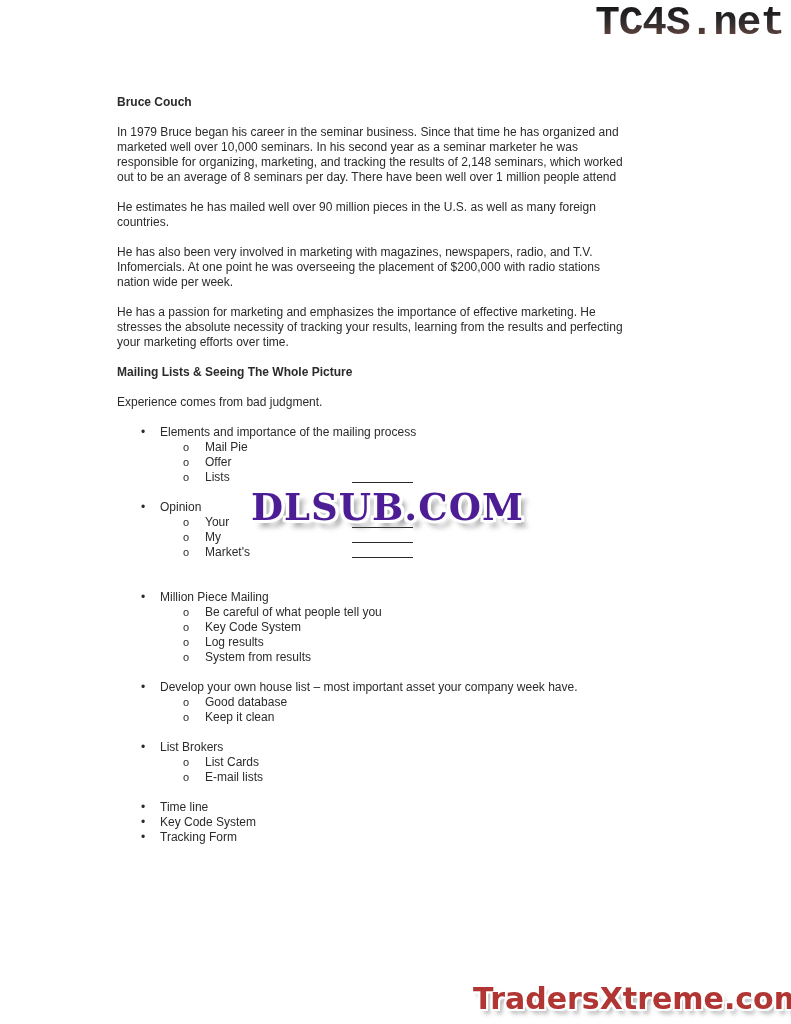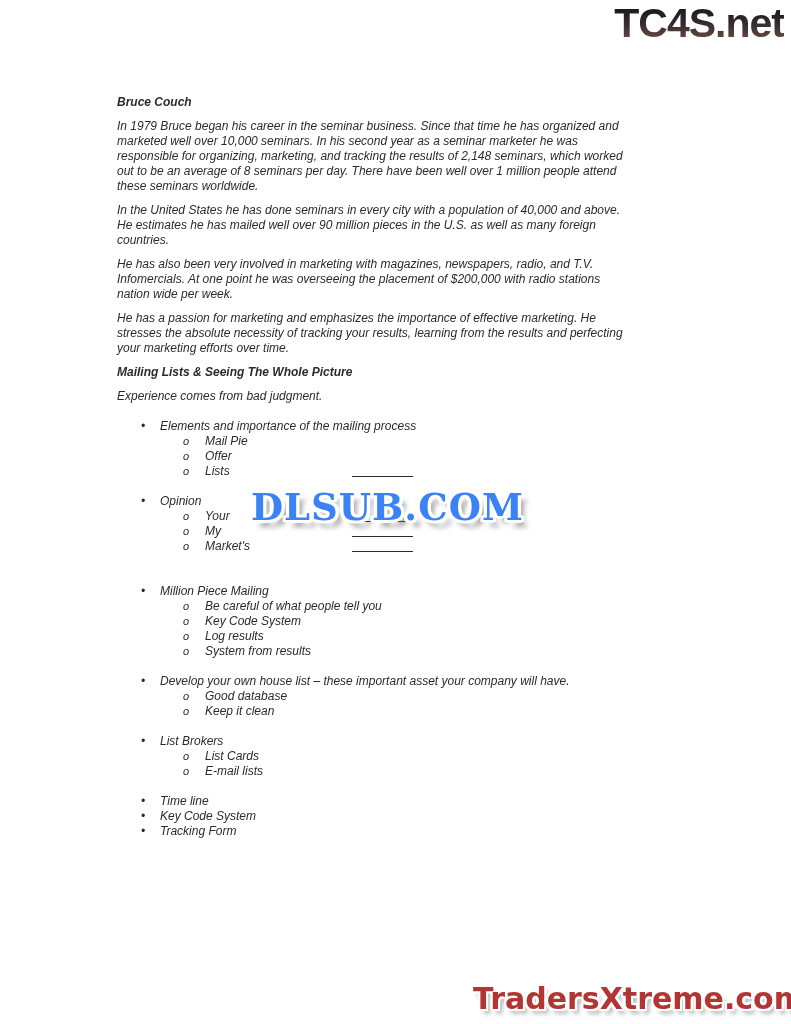--- a/index.html
+++ b/index.html
@@ -4,58 +4,58 @@
 <style>
   html,body{margin:0;padding:0;background:#e9e9e9;}
   .page{
     position:relative;width:791px;height:1024px;margin:0 auto;
     background:#ffffff;overflow:hidden;
     font-family:"Liberation Sans",sans-serif;color:#2b2b2b;
   }
   
   .logo-top{
     position:absolute;top:0px;right:7px;
-    font-family:Liberation Sans, sans-serif;
+    font-family:Liberation Mono, monospace;
     font-weight:bold;font-size:41px;letter-spacing:-1px;
     color:#3a3231;
   }
   @supports ((-webkit-background-clip:text) or (background-clip:text)){
     .logo-top{
       background:linear-gradient(#151517 10%,#322c2e 50%,#67473f 82%,#8a5a50 100%);
       -webkit-background-clip:text;background-clip:text;
       -webkit-text-fill-color:transparent;color:transparent;
     }
   }
   
   .content{
     position:absolute;left:117px;top:0;width:600px;
-    font-size:12px;line-height:15px;font-style:italic;
+    font-size:12px;line-height:15px;
   }
   .content .line{white-space:pre;}
   .h{font-weight:bold;}
   .h1{margin-top:95px;}
-  .blk{margin-top:9px;}
+  .blk{margin-top:15px;}
   
   .bgroup{margin-top:15px;}
   .bgroup.gap0{margin-top:0;}
   .bgroup.gap2{margin-top:30px;}
   .brow{position:relative;padding-left:43px;white-space:pre;}
   .brow .mark{position:absolute;left:24px;top:0;}
   .srow{position:relative;padding-left:88px;white-space:pre;}
   .srow .mark{position:absolute;left:66px;top:0px;font-size:11px;}
   .blankline{
     position:absolute;left:235px;top:12px;width:61px;height:0;
     border-bottom:1px solid #2a2a2a;
   }
   
   .wm-mid{
     position:absolute;left:251px;top:486px;
     font-family:"DejaVu Serif",serif;font-weight:bold;
     font-size:37px;letter-spacing:1px;line-height:42px;
-    color:#3b82f6;
+    color:#4c1d95;
     text-shadow:
       -3px 0 0 #fff,3px 0 0 #fff,0 -3px 0 #fff,0 3px 0 #fff,
       -2px -2px 0 #fff,2px -2px 0 #fff,-2px 2px 0 #fff,2px 2px 0 #fff,
       -3px 2px 0 #fff,3px 2px 0 #fff,-3px -2px 0 #fff,3px -2px 0 #fff,
       6px 7px 5px rgba(110,110,110,0.6);
   }
   
   .wm-bottom{
     position:absolute;left:473px;top:980px;
     font-family:"DejaVu Sans",sans-serif;font-weight:bold;
@@ -76,24 +76,22 @@
 
   <div class="content">
     <div class="h h1">Bruce Couch</div>
 
     <div id="paras">
         <div class="blk para">
           <div class="line">In 1979 Bruce began his career in the seminar business. Since that time he has organized and</div>
           <div class="line">marketed well over 10,000 seminars. In his second year as a seminar marketer he was</div>
           <div class="line">responsible for organizing, marketing, and tracking the results of 2,148 seminars, which worked</div>
           <div class="line">out to be an average of 8 seminars per day. There have been well over 1 million people attend</div>
-          <div class="line">these seminars worldwide.</div>
         </div>
         <div class="blk para">
-          <div class="line">In the United States he has done seminars in every city with a population of 40,000 and above.</div>
           <div class="line">He estimates he has mailed well over 90 million pieces in the U.S. as well as many foreign</div>
           <div class="line">countries.</div>
         </div>
         <div class="blk para">
           <div class="line">He has also been very involved in marketing with magazines, newspapers, radio, and T.V.</div>
           <div class="line">Infomercials. At one point he was overseeing the placement of $200,000 with radio stations</div>
           <div class="line">nation wide per week.</div>
         </div>
         <div class="blk para">
           <div class="line">He has a passion for marketing and emphasizes the importance of effective marketing. He</div>
@@ -122,21 +120,21 @@
           <div class="srow"><span class="mark">o</span><span>Market's</span><div class="blankline"></div></div>
         </div>
         <div class="bgroup gap2">
           <div class="brow"><span class="mark">•</span><span>Million Piece Mailing</span></div>
           <div class="srow"><span class="mark">o</span><span>Be careful of what people tell you</span></div>
           <div class="srow"><span class="mark">o</span><span>Key Code System</span></div>
           <div class="srow"><span class="mark">o</span><span>Log results</span></div>
           <div class="srow"><span class="mark">o</span><span>System from results</span></div>
         </div>
         <div class="bgroup gap1">
-          <div class="brow"><span class="mark">•</span><span>Develop your own house list – these important asset your company will have.</span></div>
+          <div class="brow"><span class="mark">•</span><span>Develop your own house list – most important asset your company week have.</span></div>
           <div class="srow"><span class="mark">o</span><span>Good database</span></div>
           <div class="srow"><span class="mark">o</span><span>Keep it clean</span></div>
         </div>
         <div class="bgroup gap1">
           <div class="brow"><span class="mark">•</span><span>List Brokers</span></div>
           <div class="srow"><span class="mark">o</span><span>List Cards</span></div>
           <div class="srow"><span class="mark">o</span><span>E-mail lists</span></div>
         </div>
         <div class="bgroup gap1">
           <div class="brow"><span class="mark">•</span><span>Time line</span></div>

